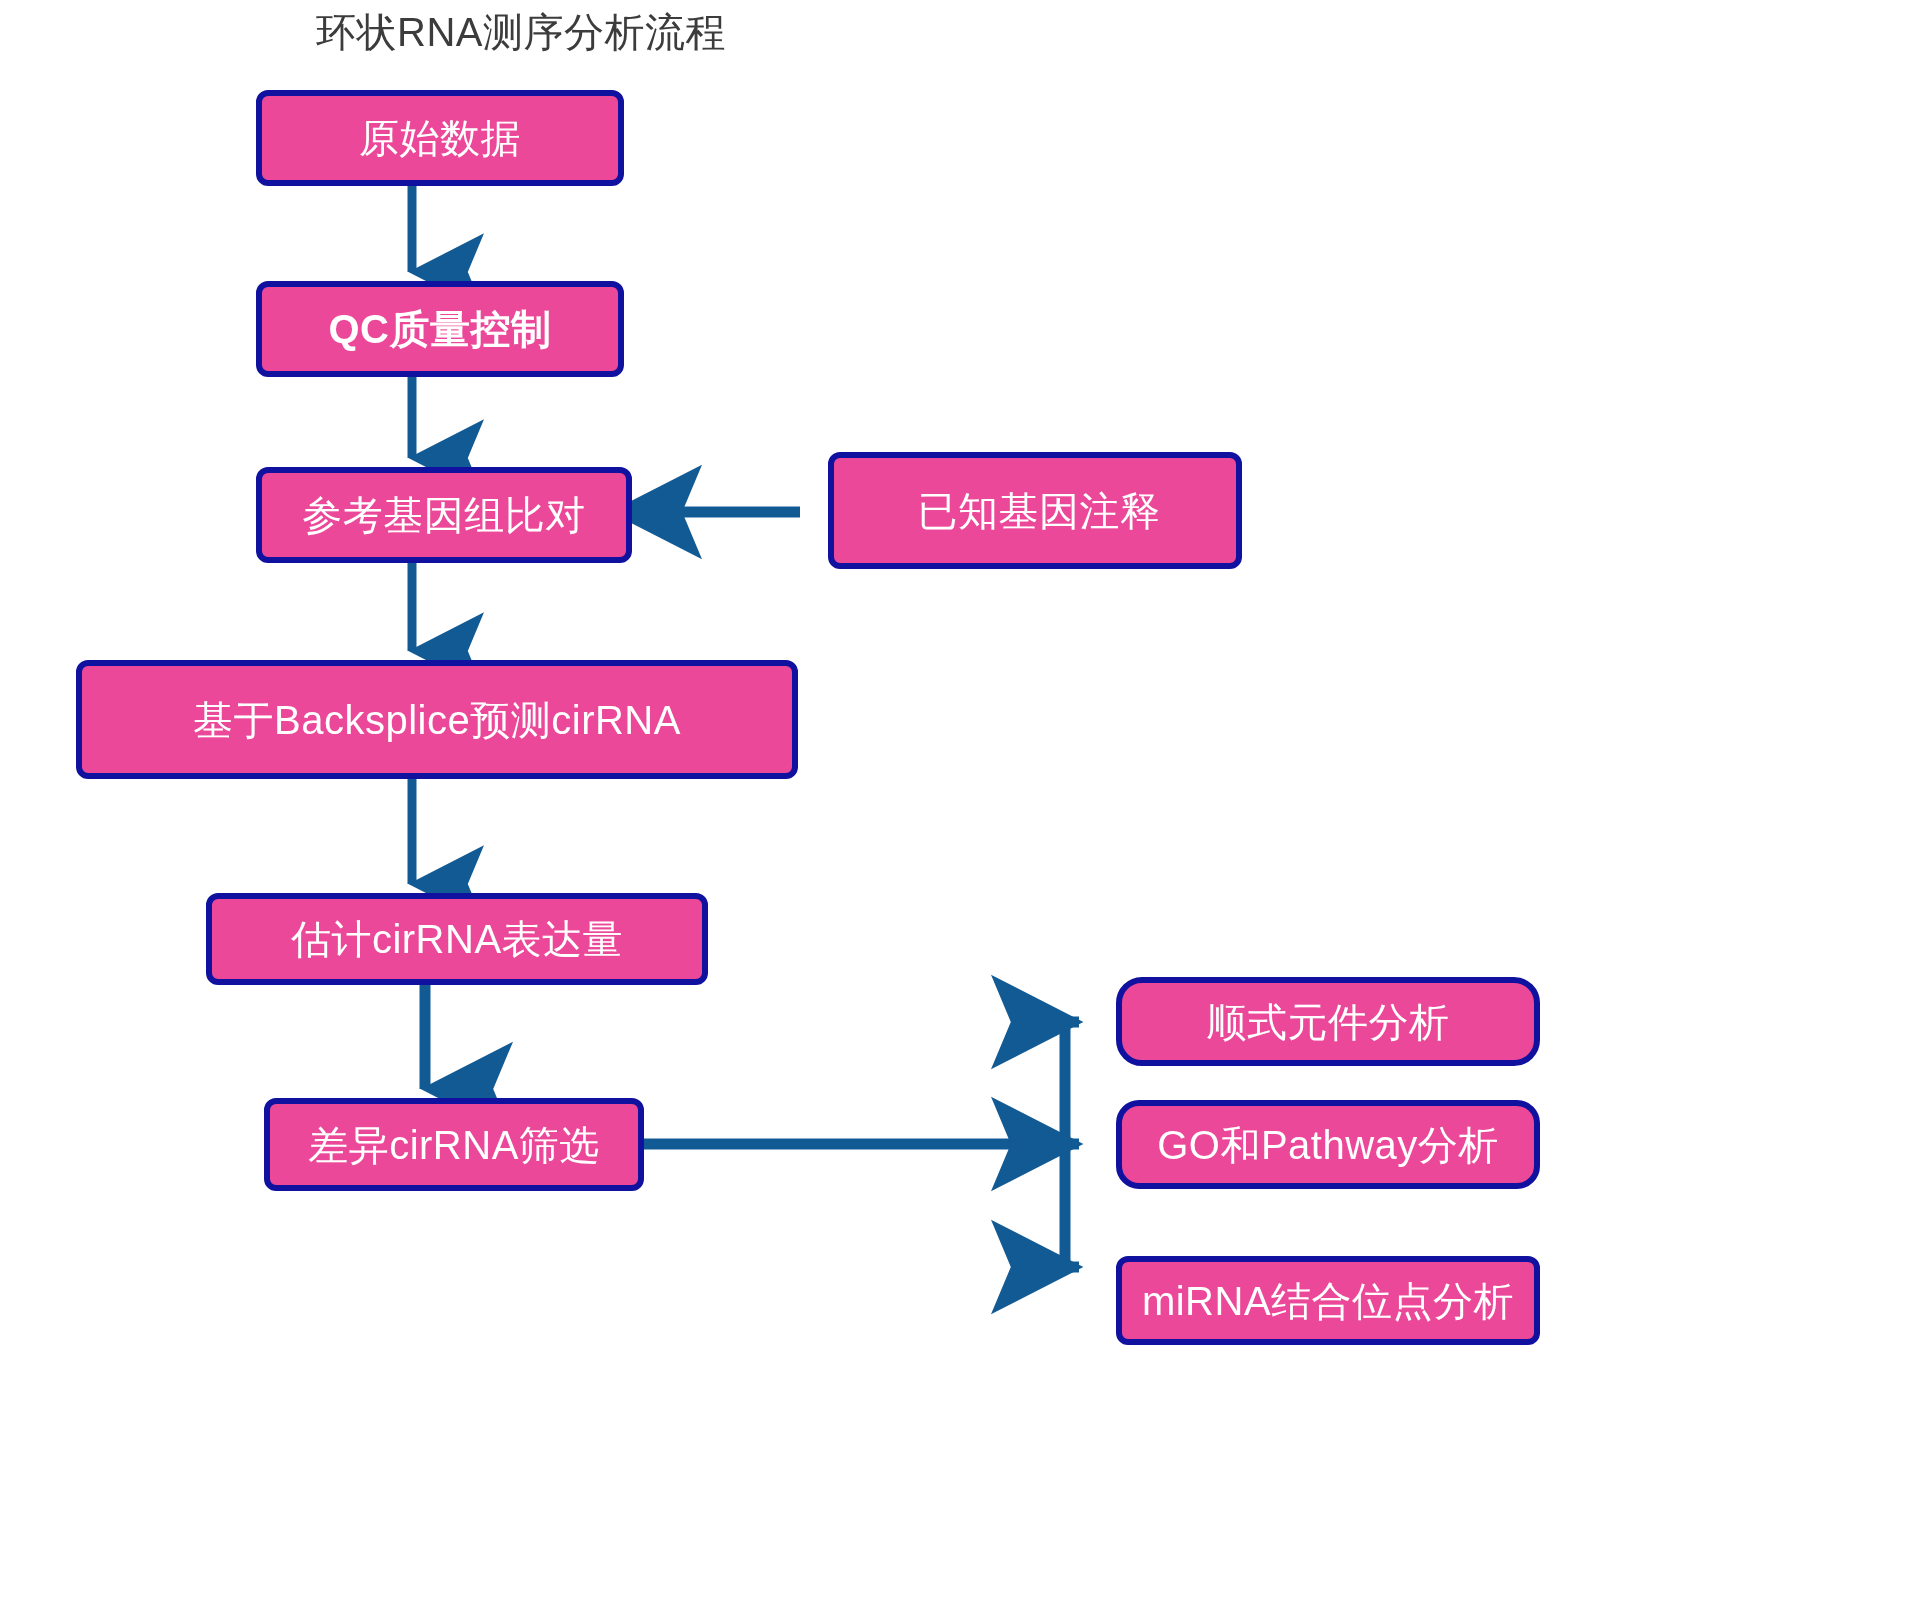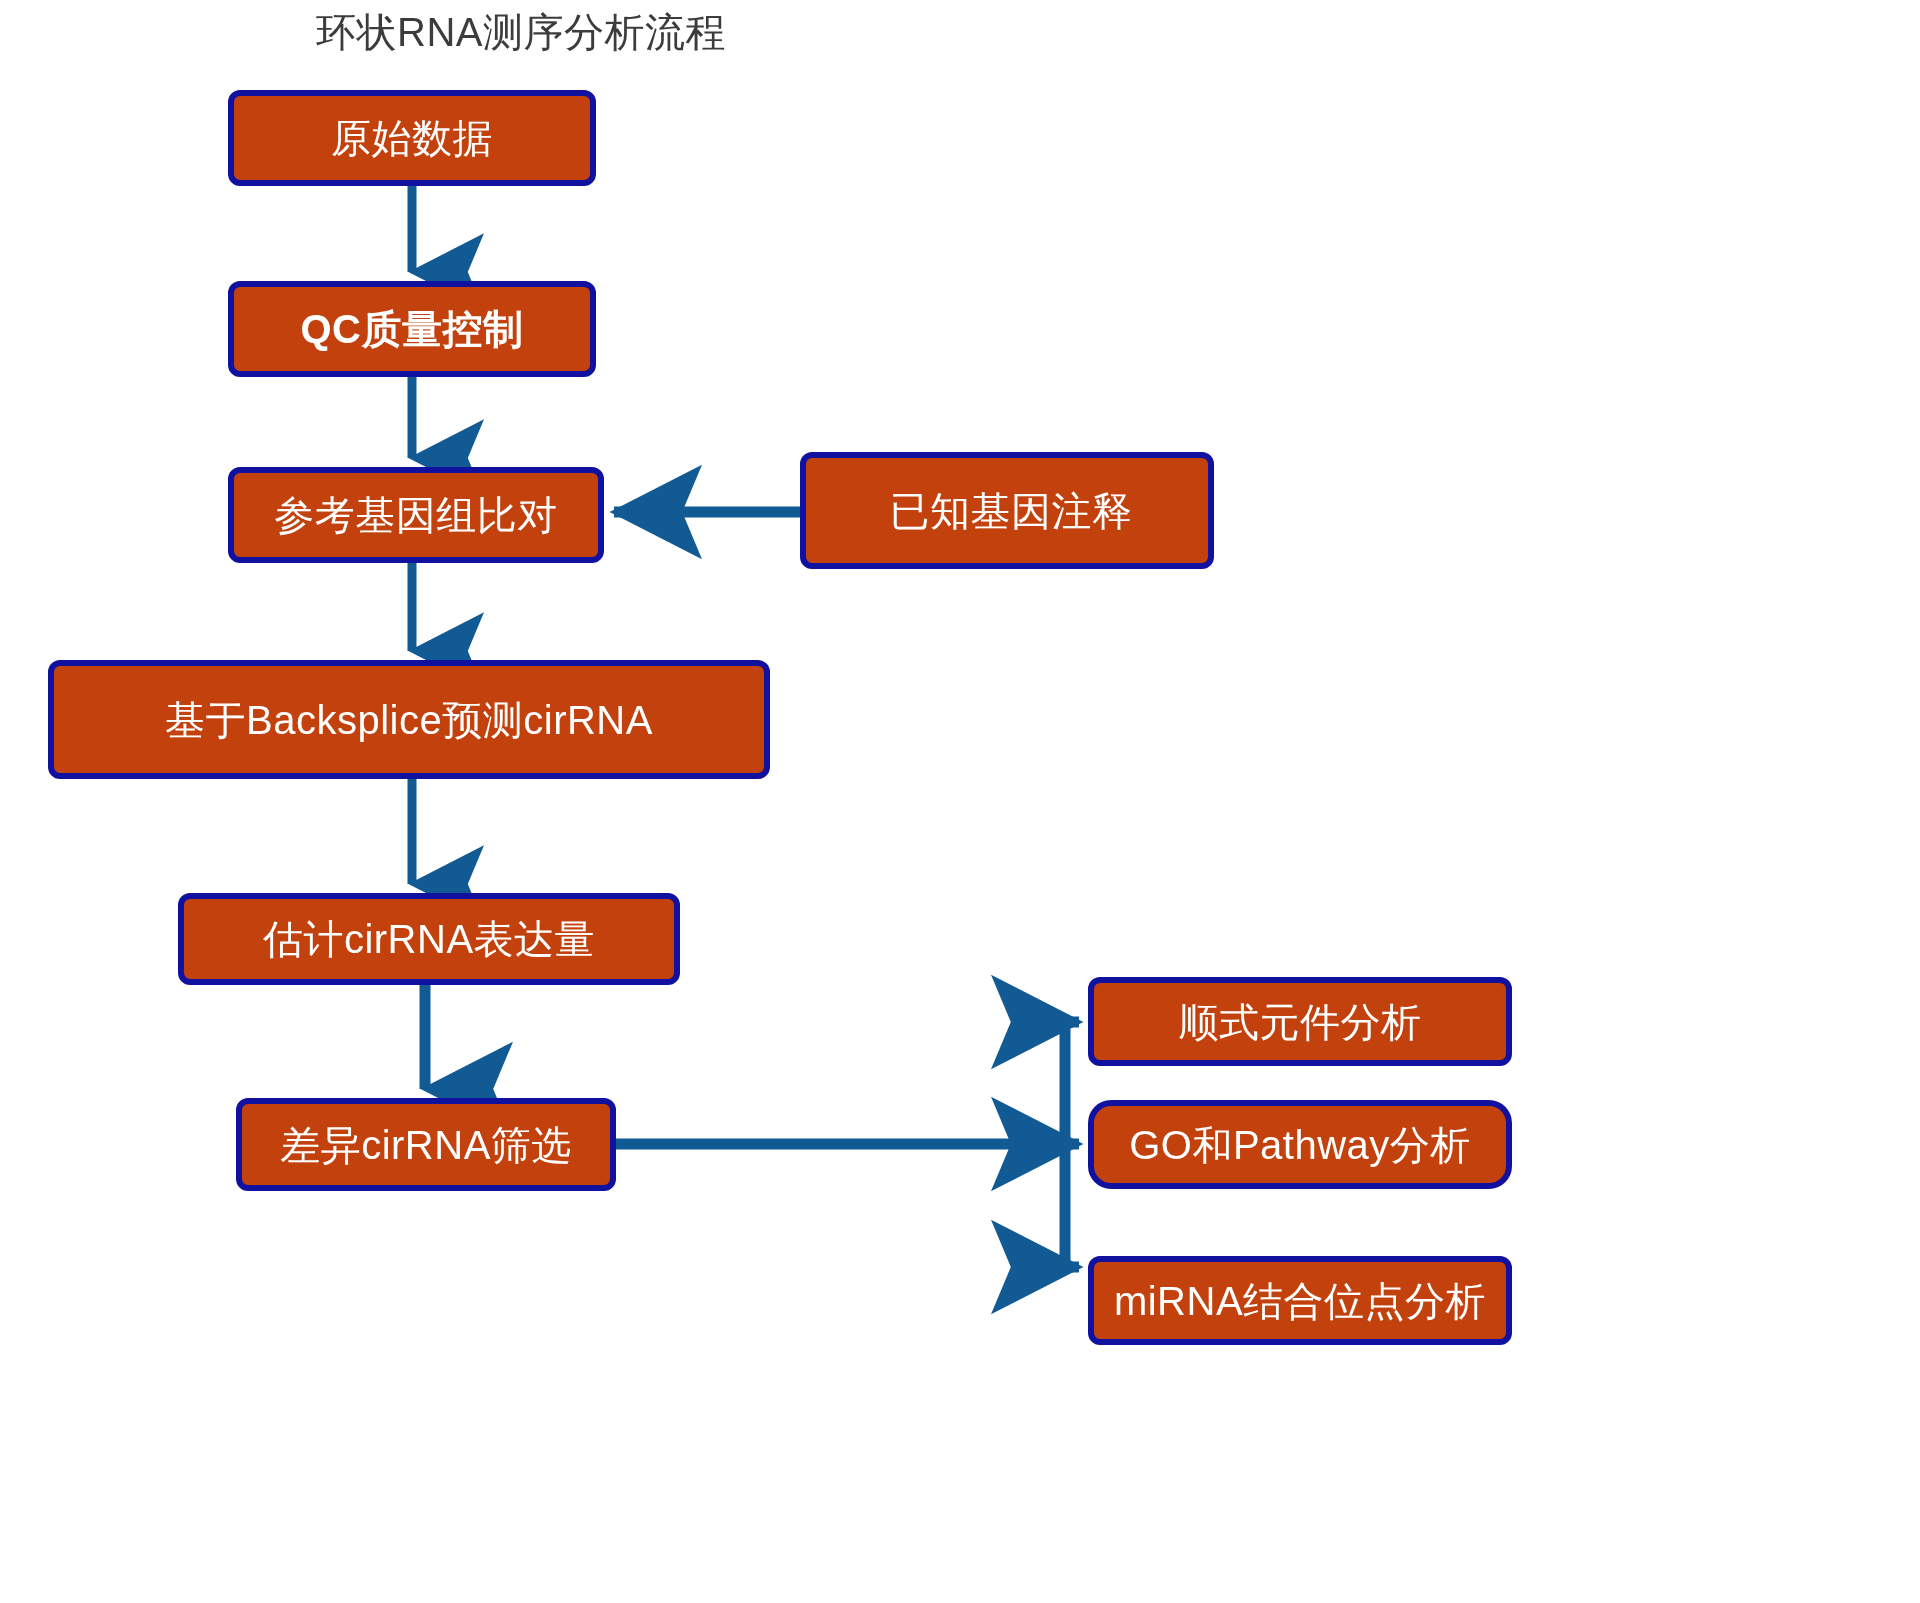--- a/index.html
+++ b/index.html
@@ -30,43 +30,44 @@
     top: 8px;
     font-size: 40px;
     line-height: 1.2;
     color: #3c3c3c;
     white-space: nowrap;
     letter-spacing: 0.5px;
   }
   .node {
     position: absolute;
     box-sizing: border-box;
-    background: #c2410c;
+    background: #ec4899;
     border: 6px solid #11119f;
     border-radius: 12px;
     color: #ffffff;
     display: flex;
     align-items: center;
     justify-content: center;
     text-align: center;
     font-size: 40px;
     line-height: 1.15;
     white-space: nowrap;
     letter-spacing: 0.5px;
     user-select: none;
+    margin-left: 28px;
   }
   
   .n-raw      { left: 228px;  top: 90px;   width: 368px; height: 96px;  }
   .n-qc       { left: 228px;  top: 281px;  width: 368px; height: 96px; font-weight: bold;  }
   .n-align    { left: 228px;  top: 467px;  width: 376px; height: 96px;  }
   .n-anno     { left: 800px;  top: 452px;  width: 414px; height: 117px; padding-left: 8px; }
   .n-predict  { left: 48px;   top: 660px;  width: 722px; height: 119px; }
   .n-express  { left: 178px;  top: 893px;  width: 502px; height: 92px;  }
   .n-diff     { left: 236px;  top: 1098px; width: 380px; height: 93px;  }
-  .n-cis      { left: 1088px; top: 977px;  width: 424px; height: 89px;  }
+  .n-cis      { left: 1088px; top: 977px;  width: 424px; height: 89px; border-radius: 26px;  }
   .n-go       { left: 1088px; top: 1100px; width: 424px; height: 89px; border-radius: 23px;  }
   .n-mirna    { left: 1088px; top: 1256px; width: 424px; height: 89px;  }
 </style>
 </head>
 <body>
 
 <div id="canvas">
 
   <div class="diagram-title">环状RNA测序分析流程</div>
 

